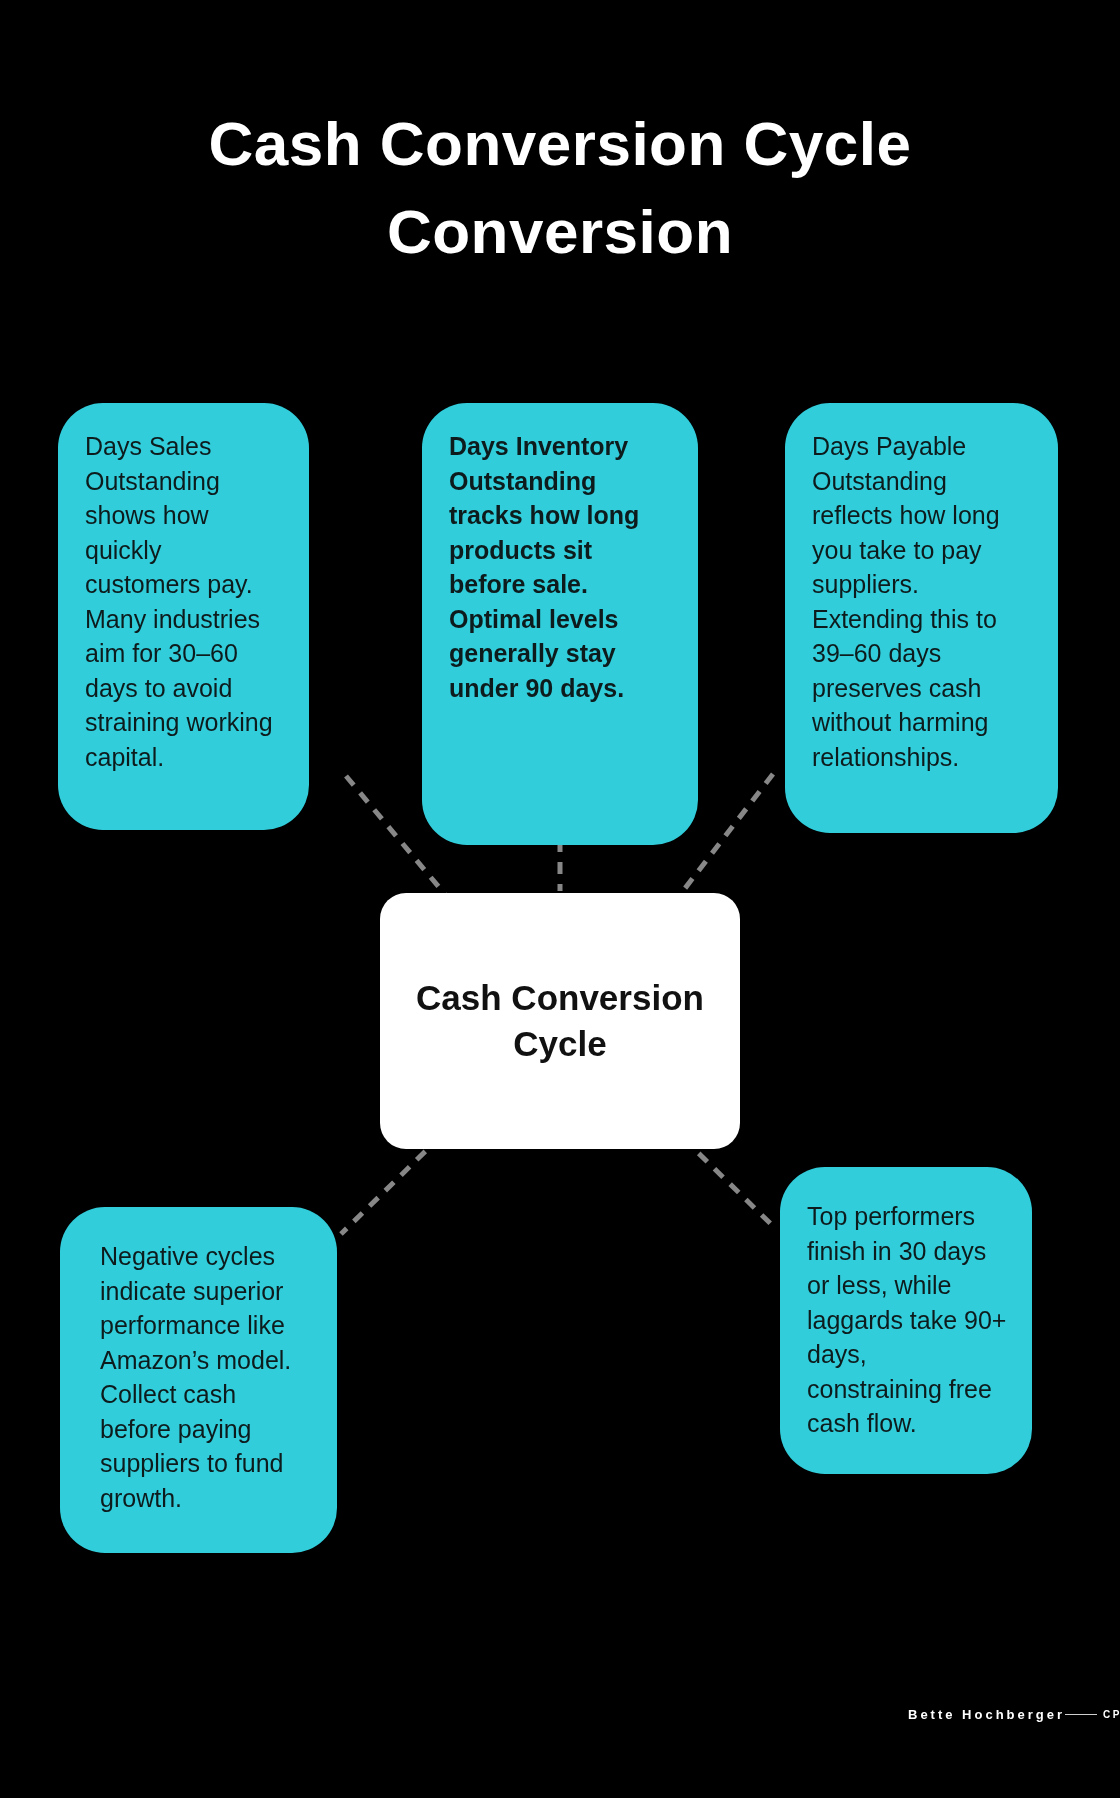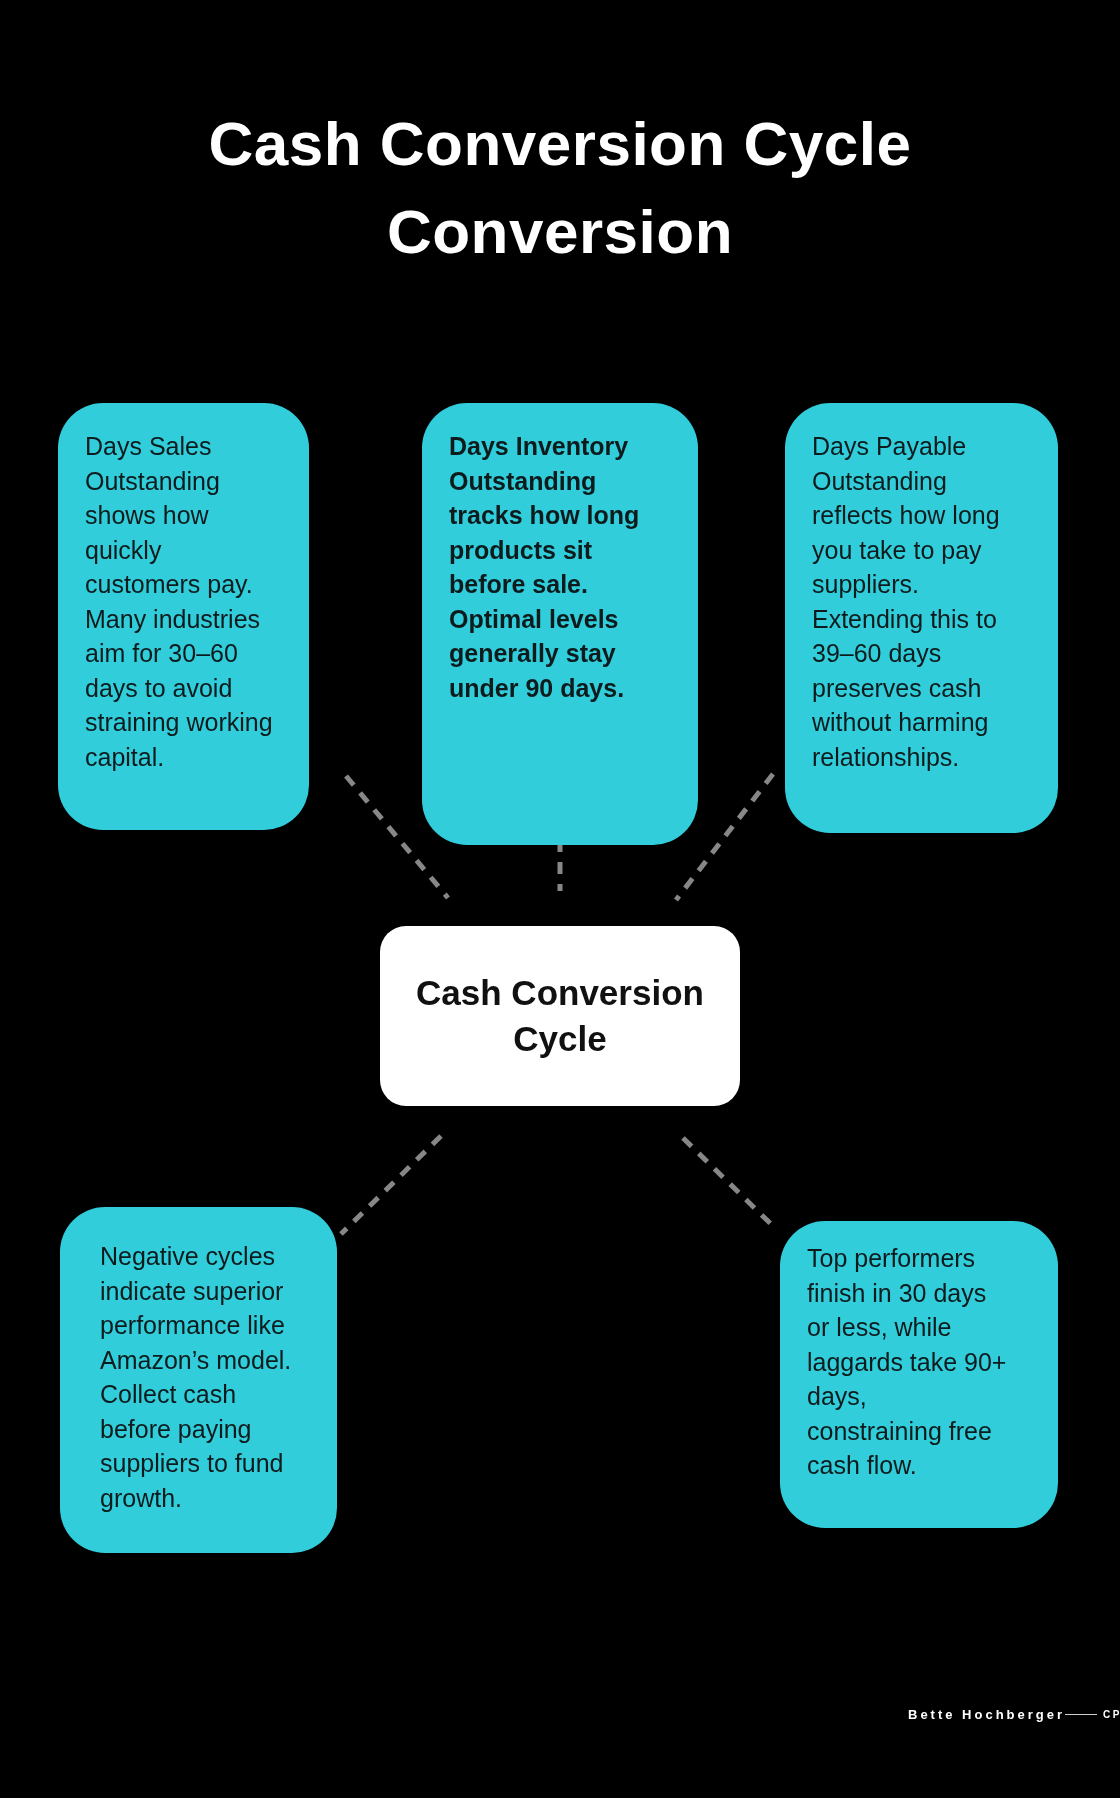--- a/index.html
+++ b/index.html
@@ -61,38 +61,37 @@
     color:var(--card-text);
     font-size:25px;
     line-height:34.5px;
     padding:26px 24px 24px 27px;
     white-space:pre-line;
   }
   .card-dso   {left:58px;  top:403px;  width:251px; height:427px;}
   .card-dio   {left:422px; top:403px;  width:276px; height:442px;font-weight:bold;}
   .card-dpo   {left:785px; top:403px;  width:273px; height:430px;}
   .card-neg   {left:60px;  top:1207px; width:277px; height:346px; padding-top:32px;padding-left:40px;}
-  .card-bench {left:780px; top:1221px; width:278px; height:307px; padding-top:20px;}
+  .card-bench {left:780px; top:1167px; width:252px; height:307px; padding-top:32px;}
   
   .center-node{
     position:absolute;
     left:380px; top:893px;
-    width:360px; height:180px;
+    width:360px; height:256px;
     background:var(--center-bg);
     border-radius:26px;
     display:flex;
     align-items:center;
     justify-content:center;
     text-align:center;
     color:var(--center-text);
     font-weight:bold;
     font-size:35px;
     line-height:1.32;
     white-space:pre-line;
-    margin-top:33px;
   }
   
   .logo{
     position:absolute;
     right:52px;
     bottom:58px;
     width:160px;
     display:flex;
     flex-direction:row;
     align-items:center;

